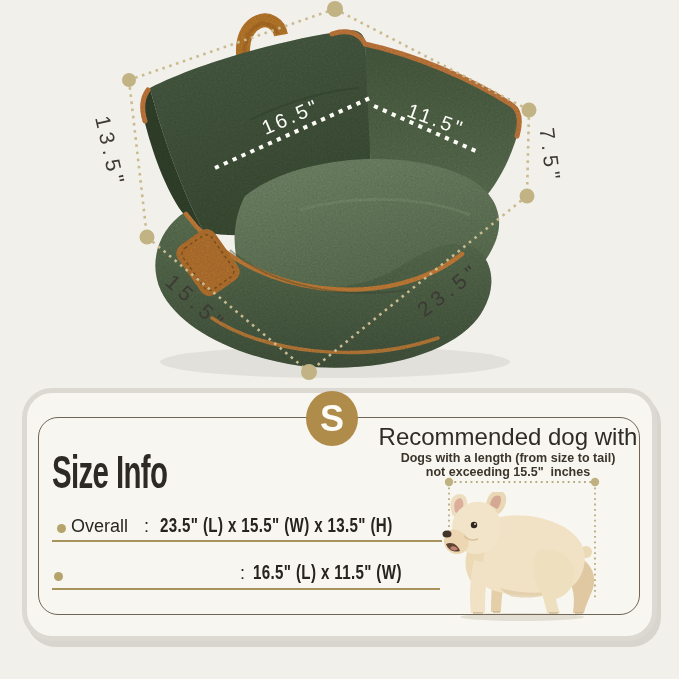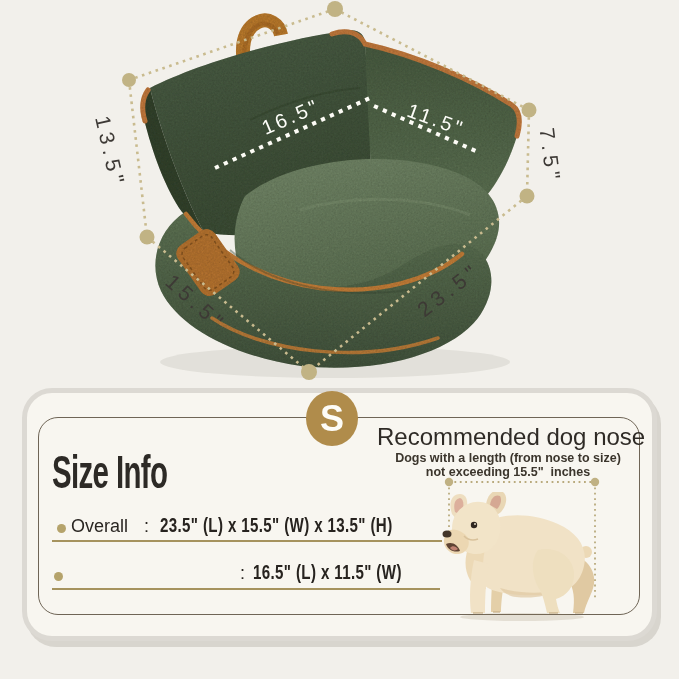--- a/index.html
+++ b/index.html
@@ -146,22 +146,22 @@
 </div>
 
 <div class="info-card">
   <div class="inner-rect"></div>
 
   <div class="s-badge">S</div>
 
   <div class="size-info-title">Size Info</div>
 
   <div class="rec-block">
-    <div class="rec-title">Recommended dog nose</div>
-    <div class="rec-line">Dogs with a length (from nose to size)</div>
+    <div class="rec-title">Recommended dog with</div>
+    <div class="rec-line">Dogs with a length (from size to tail)</div>
     <div class="rec-line">not exceeding 15.5"  inches</div>
   </div>
 
   <span class="bullet" style="left:30px;top:131px;"></span>
   <span class="row-label" style="left:44px;top:123px;">Overall</span>
   <span class="row-colon" style="left:117px;top:123px;">:</span>
   <span class="row-value" style="left:133px;top:120px;">23.5" (L) x 15.5" (W) x 13.5" (H)</span>
   <div class="row-underline" style="left:25px;top:147px;width:390px;"></div>
 
   <span class="bullet" style="left:27px;top:179px;"></span>

